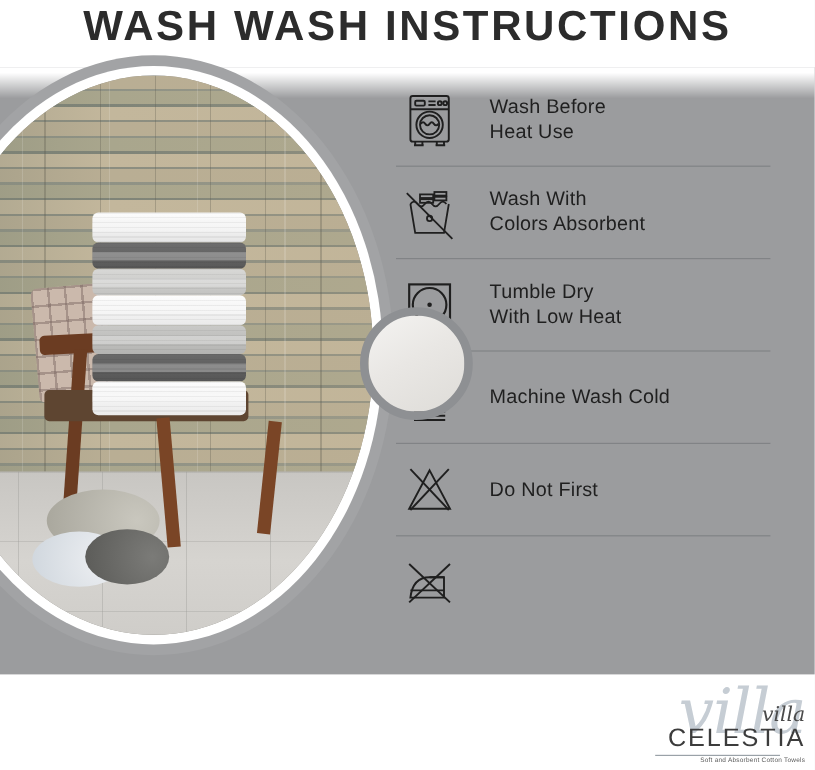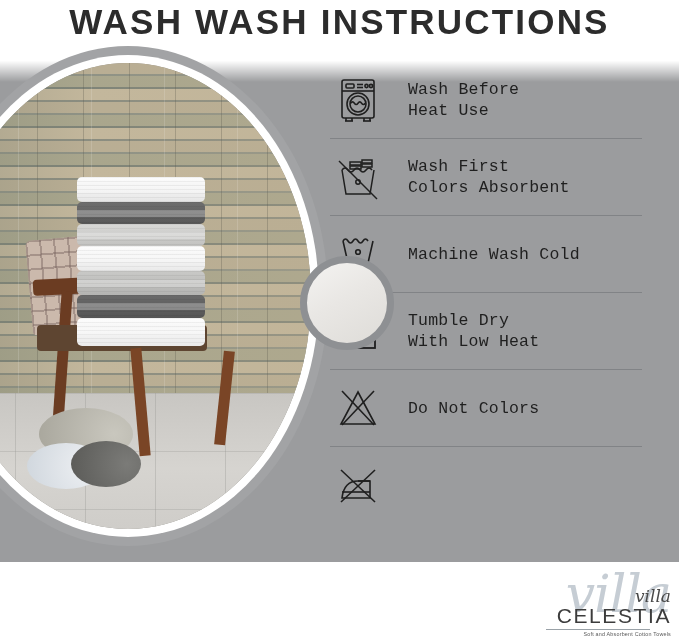--- a/index.html
+++ b/index.html
@@ -227,21 +227,21 @@
   .care-row:last-child { border-bottom: none; }
   .care-icon {
     width: 56px;
     flex: 0 0 56px;
     display: flex;
     align-items: center;
     justify-content: center;
   }
   .care-label {
     margin-left: 22px;
-    font-family: Liberation Mono, monospace;
+    font-family: Liberation Sans, sans-serif;
     font-size: 16.5px;
     line-height: 21px;
     color: #1f1f1f;
     letter-spacing: .2px;
   }
 
   
   #brand-logo {
     position: absolute;
     right: 8px;
@@ -384,22 +384,36 @@
         <path d="M7 16 q3 -4 6 0 q3 4 6 0 q3 -4 6 0 q3 4 6 0 q3 -4 6 0"></path>
         <rect x="15" y="8" width="11" height="3"></rect>
         <rect x="15" y="12" width="11" height="3"></rect>
         <rect x="27" y="6" width="10" height="3"></rect>
         <rect x="27" y="10" width="10" height="3"></rect>
         <circle cx="23" cy="28" r="2.2"></circle>
         <line x1="4" y1="7" x2="42" y2="45"></line>
       </svg>
     </div>
     <div class="care-label">
-      <div>Wash First</div>
+      <div>Wash With</div>
       <div>Colors Absorbent</div>
+    </div>
+  </div>
+
+  <div class="care-row">
+    <div class="care-icon">
+      <svg width="42" height="42" viewBox="0 0 42 42" fill="none" stroke="#1f1f1f" stroke-width="1.8">
+        <rect x="4" y="4" width="34" height="34"></rect>
+        <circle cx="21" cy="21" r="14"></circle>
+        <circle cx="21" cy="21" r="1.9" fill="#1f1f1f" stroke="none"></circle>
+      </svg>
+    </div>
+    <div class="care-label">
+      <div>Tumble Dry</div>
+      <div>With Low Heat</div>
     </div>
   </div>
 
   <div class="care-row">
     <div class="care-icon">
       <svg width="44" height="42" viewBox="0 0 44 42" fill="none" stroke="#1f1f1f" stroke-width="1.6">
         <path d="M7 8 L12 30 L32 30 L37 8"></path>
         <path d="M7 8 q2.5 -4 5 0 q2.5 4 5 0 q2.5 -4 5 0 q2.5 4 5 0 q2.5 -4 5 0"></path>
         <circle cx="22" cy="19" r="2.3"></circle>
         <line x1="9" y1="33" x2="35" y2="33"></line>
@@ -407,42 +421,28 @@
         <line x1="9" y1="40" x2="35" y2="40"></line>
       </svg>
     </div>
     <div class="care-label">
       <div>Machine Wash Cold</div>
     </div>
   </div>
 
   <div class="care-row">
     <div class="care-icon">
-      <svg width="42" height="42" viewBox="0 0 42 42" fill="none" stroke="#1f1f1f" stroke-width="1.8">
-        <rect x="4" y="4" width="34" height="34"></rect>
-        <circle cx="21" cy="21" r="14"></circle>
-        <circle cx="21" cy="21" r="1.9" fill="#1f1f1f" stroke="none"></circle>
-      </svg>
-    </div>
-    <div class="care-label">
-      <div>Tumble Dry</div>
-      <div>With Low Heat</div>
-    </div>
-  </div>
-
-  <div class="care-row">
-    <div class="care-icon">
       <svg width="46" height="44" viewBox="0 0 46 44" fill="none" stroke="#1f1f1f" stroke-width="1.6">
         <path d="M23 6 L40 38 L6 38 Z"></path>
         <line x1="7" y1="5" x2="39" y2="39"></line>
         <line x1="39" y1="5" x2="7" y2="39"></line>
       </svg>
     </div>
     <div class="care-label">
-      <div>Do Not Colors</div>
+      <div>Do Not First</div>
     </div>
   </div>
 
   <div class="care-row">
     <div class="care-icon">
       <svg width="46" height="42" viewBox="0 0 46 42" fill="none" stroke="#1f1f1f" stroke-width="1.6">
         <path d="M7 34 q2 -17 16 -17 L35 17 L35 34 Z"></path>
         <line x1="7" y1="28" x2="35" y2="28"></line>
         <line x1="23" y1="17" x2="35" y2="17"></line>
         <line x1="6" y1="6" x2="40" y2="38"></line>

